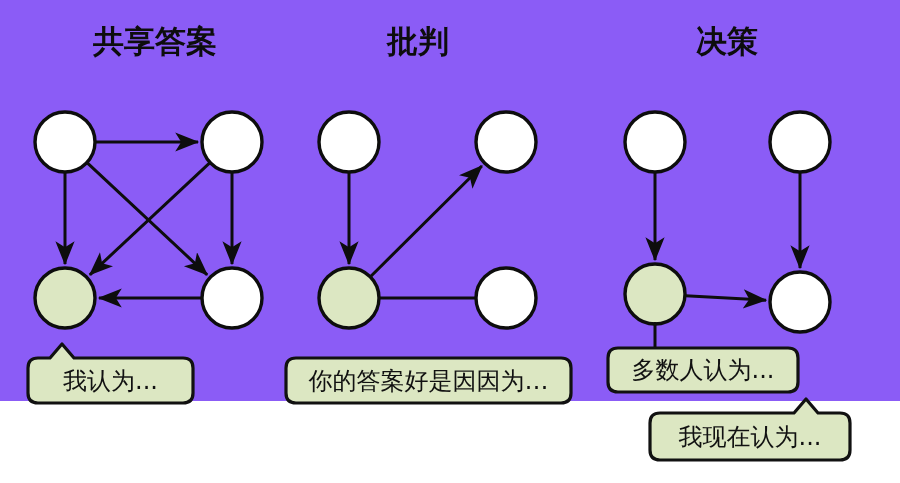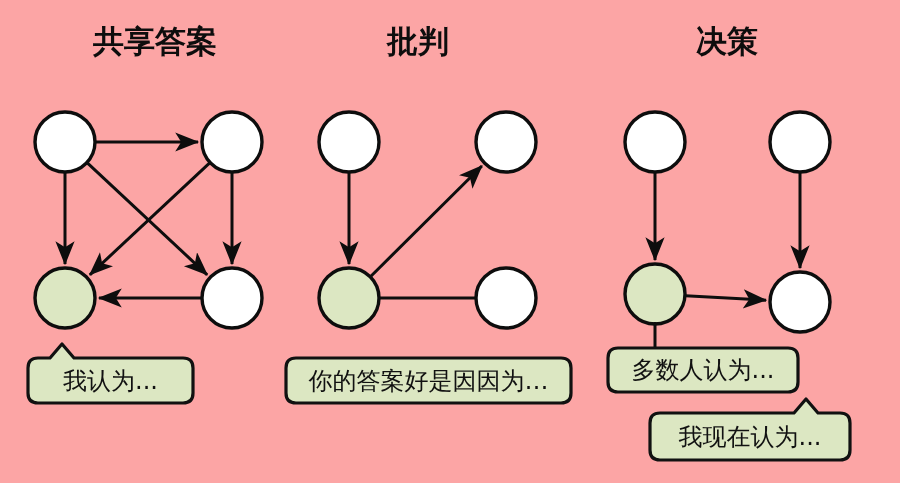--- a/index.html
+++ b/index.html
@@ -11,22 +11,22 @@
   body {
     width: 900px;
     height: 483px;
     font-family: "DejaVu Sans", "Liberation Sans", sans-serif;
     overflow: hidden;
     position: relative;
   }
   #stage {
     position: relative;
     width: 900px;
-    height: 483px;
-    background: #fca5a5;
+    height: 401px;
+    background: #8b5cf6;
   }
   svg#scene {
     position: absolute;
     left: 0;
     top: 0;
     width: 900px;
     height: 483px;
     display: block;
   }
   .panel-title {

